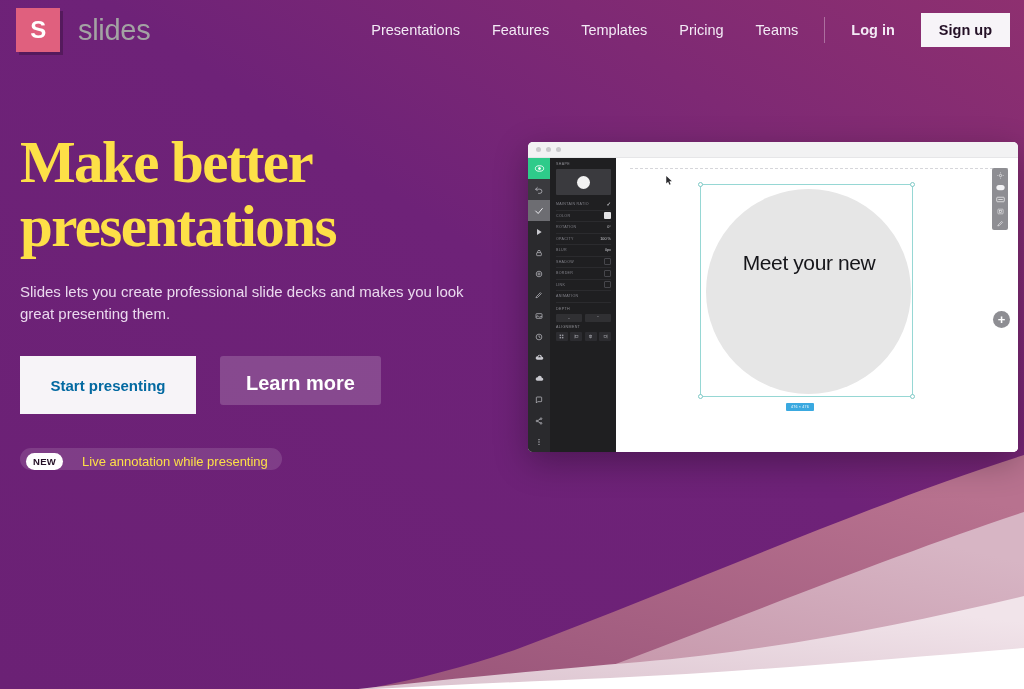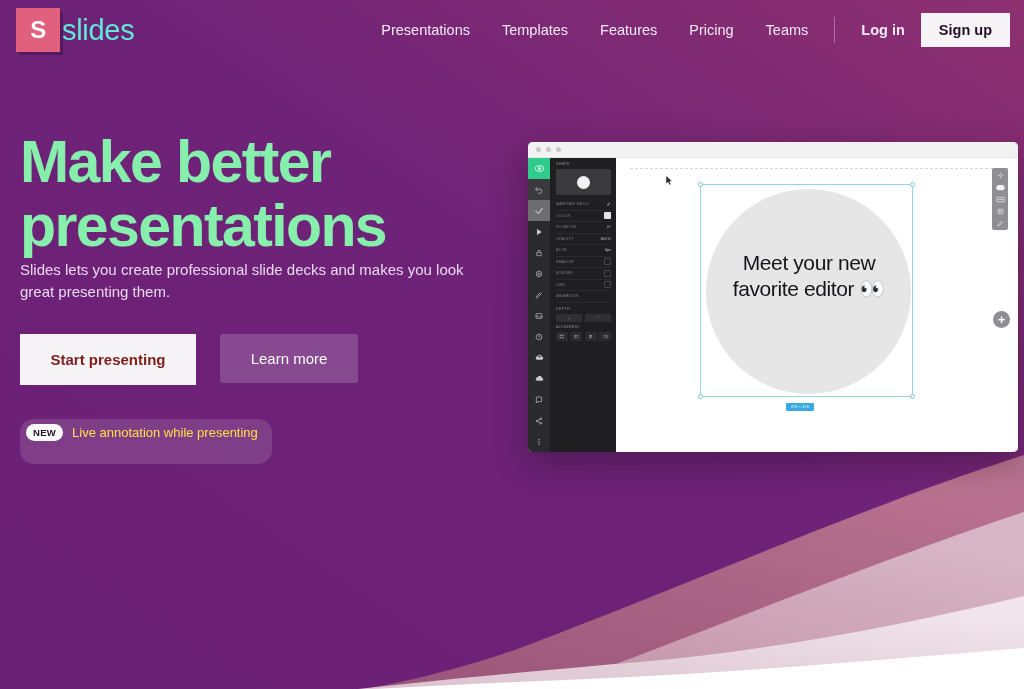--- a/index.html
+++ b/index.html
@@ -19,63 +19,64 @@
     z-index:20; display:flex; align-items:center;
   }
   #brand { display:flex; align-items:center; margin-left:16px; }
   #brand-mark {
     width:44px; height:44px; background:#e0607e; color:#fff;
     font-size:24px; font-weight:700; display:flex; align-items:center;
     justify-content:center; letter-spacing:-.5px;
     box-shadow:3px 3px 0 rgba(0,0,0,.22);
   }
   #brand-name {
-    color:#5eead4; font-size:29px; margin-left:2px; letter-spacing:-.3px;
+    color:#a3a3a3; font-size:29px; margin-left:18px; letter-spacing:-.3px;
     font-weight:400;
   }
   #nav { margin-left:auto; display:flex; align-items:center; height:60px; }
   .nav-link {
     color:#f3eaf5; font-size:14.5px; padding:0 16px; text-decoration:none;
     white-space:nowrap; display:flex; align-items:center; height:60px;
   }
   #nav-divider {
     width:1px; height:26px; background:rgba(255,255,255,.32); margin:0 10px;
   }
   #btn-signup {
     background:#f7f4f8; color:#241026; font-size:14.5px; font-weight:700;
-    padding:10px 18px; margin-left:0; margin-right:14px; border:none;
+    padding:10px 18px; margin-left:10px; margin-right:14px; border:none;
     cursor:pointer; line-height:1;
   }
   .nav-login { font-weight:700; }
 
   
   #hero { position:absolute; z-index:10; left:20px; top:130px; width:500px; }
   #hero-title {
-    color:#86efac; font-size:59px; line-height:1.09; font-weight:700;
+    color:#fde047; font-size:59px; line-height:1.09; font-weight:700;
     letter-spacing:-1.6px;
+    font-family:Liberation Serif, serif;
   }
   #hero-sub {
-    color:#ead9ee; font-size:15px; line-height:1.52; 
+    color:#ead9ee; font-size:15px; line-height:1.52; margin-top:22px;
     width:478px;
   }
   #hero-actions { display:flex; gap:24px; margin-top:30px; }
   #btn-start {
-    background:#f7f4f8; color:#7f1d1d; font-size:15px; font-weight:700;
-    padding:12px 26px; height:51px; border:none; cursor:pointer;
+    background:#f7f4f8; color:#0369a1; font-size:15px; font-weight:700;
+    padding:12px 26px; height:58px; border:none; cursor:pointer;
     min-width:176px;
   }
   #btn-learn {
-    background:rgba(255,255,255,.18); color:#ffffff; font-size:15px;
-    font-weight:400; padding:16px 26px; height:49px; border:none;
+    background:rgba(255,255,255,.18); color:#ffffff; font-size:20px;
+    font-weight:700; padding:16px 26px; height:49px; border:none;
     cursor:pointer; border-radius:3px; min-width:138px;
   }
   #new-pill {
-    margin-top:34px; display:inline-flex; align-items:center; gap:9px;
+    margin-top:34px; display:inline-flex; align-items:center; gap:19px;
     background:rgba(255,255,255,.13); border-radius:14px;
-    padding:5px 14px 23px 6px;
+    padding:5px 14px 0 6px;
   }
   #new-badge {
     background:#ffffff; color:#241026; font-size:9.5px; font-weight:700;
     border-radius:9px; padding:3px 7px; letter-spacing:.3px;
   }
   #new-text { color:#fde047; font-size:13px; }
 
   
   #app-window {
     position:absolute; z-index:10; left:528px; top:142px;
@@ -220,22 +221,22 @@
 </svg>
 
 <div id="header">
   <div id="brand">
     <div id="brand-mark">S</div>
     <div id="brand-name">slides</div>
   </div>
 
   <nav id="nav">
     <a class="nav-link" href="#">Presentations</a>
+    <a class="nav-link" href="#">Features</a>
     <a class="nav-link" href="#">Templates</a>
-    <a class="nav-link" href="#">Features</a>
     <a class="nav-link" href="#">Pricing</a>
     <a class="nav-link" href="#">Teams</a>
     <div id="nav-divider"></div>
     <a class="nav-link nav-login" href="#">Log in</a>
     <button id="btn-signup">Sign up</button>
   </nav>
 </div>
 
 <section id="hero">
   <h1 id="hero-title">
@@ -447,21 +448,20 @@
 
       <div id="selection">
         <span class="handle tl"></span>
         <span class="handle tr"></span>
         <span class="handle bl"></span>
         <span class="handle br"></span>
       </div>
 
       <div id="slide-text">
         <span>Meet your new</span><br>
-        <span>favorite editor 👀</span>
       </div>
 
       <div id="size-badge">476 × 476</div>
 
       <div id="right-toolbar">
         <div class="rt-btn">
           <svg width="7" height="7" viewBox="0 0 24 24" fill="none" stroke="#f0f0f2" stroke-width="2.5">
               <circle cx="12" cy="12" r="4"></circle>
               <line x1="12" y1="1.5" x2="12" y2="4"></line>
               <line x1="12" y1="20" x2="12" y2="22.5"></line>

